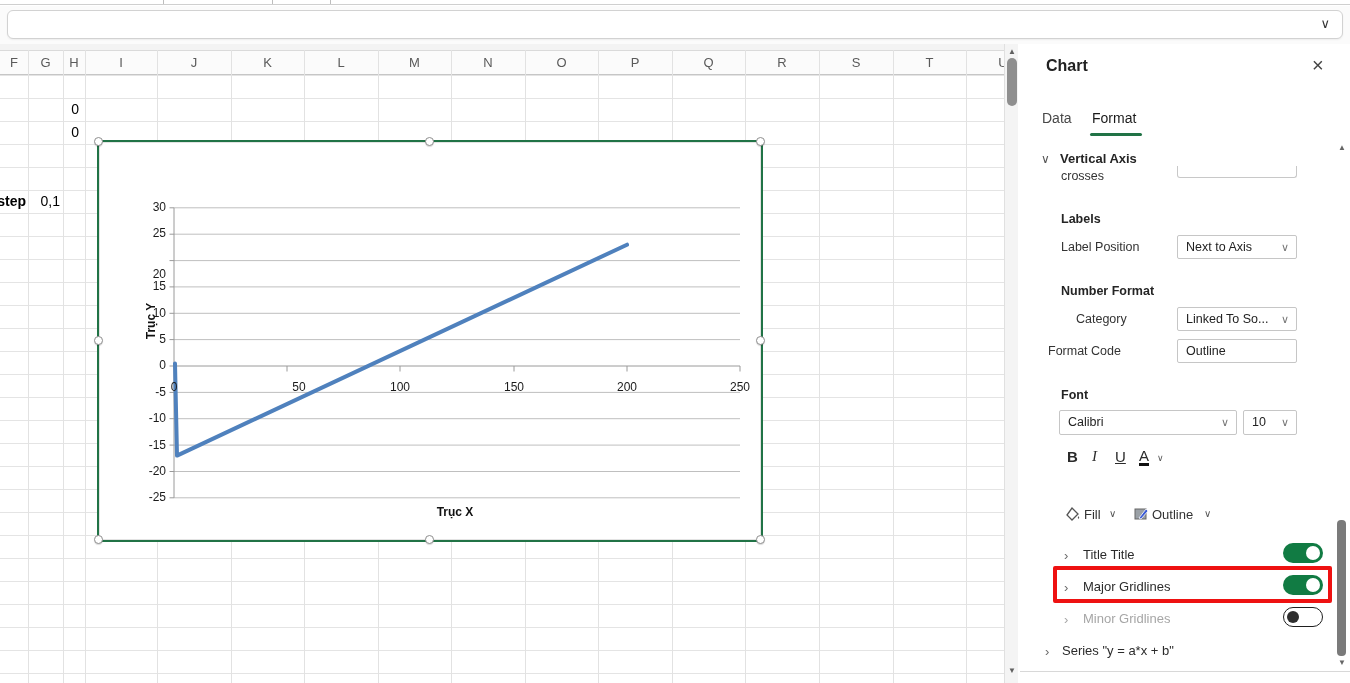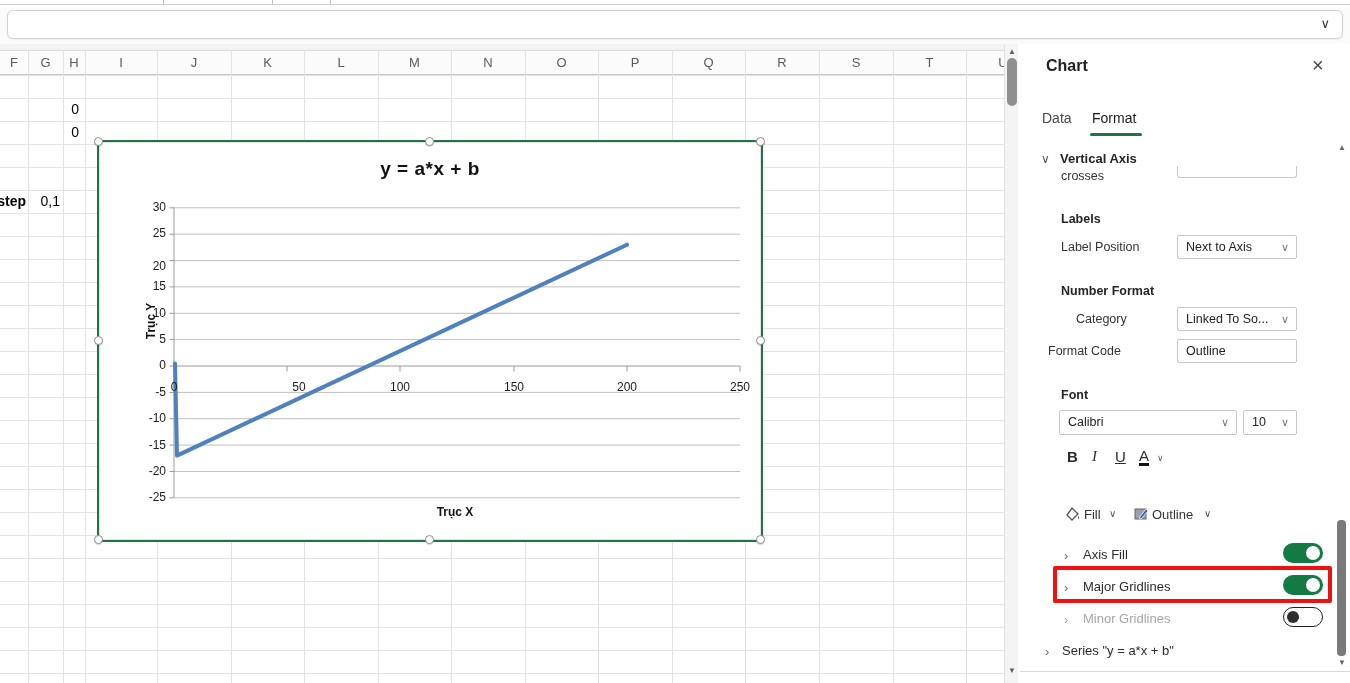--- a/index.html
+++ b/index.html
@@ -138,21 +138,20 @@
     <div class="vline" style="left:893px"></div>
     <div class="vline" style="left:966px"></div>
 
     <div class="cellval" style="left:63px;top:54px;width:22px">0</div>
     <div class="cellval" style="left:63px;top:77px;width:22px">0</div>
     <div class="cellval" style="left:-20px;top:146px;width:48px;font-weight:bold;padding-right:2px">step</div>
     <div class="cellval" style="left:28px;top:146px;width:35px;padding-right:3px">0,1</div>
   </div>
 
   <div class="chartbox">
-    <div class="ctitle">y = a*x + b</div>
 
     <svg width="662" height="398" viewBox="0 0 662 398" style="position:absolute;left:0;top:0">
 
       <g stroke="#bfbfbf" stroke-width="1">
         <line x1="75" y1="65.8" x2="641" y2="65.8"></line>
         <line x1="75" y1="92.2" x2="641" y2="92.2"></line>
         <line x1="75" y1="118.6" x2="641" y2="118.6"></line>
         <line x1="75" y1="144.9" x2="641" y2="144.9"></line>
         <line x1="75" y1="171.3" x2="641" y2="171.3"></line>
         <line x1="75" y1="197.6" x2="641" y2="197.6"></line>
@@ -185,21 +184,21 @@
         <line x1="415" y1="224" x2="415" y2="229.5"></line>
           <line x1="528" y1="224" x2="528" y2="229.5"></line>
         <line x1="641" y1="224" x2="641" y2="229.5"></line>
       </g>
 
       <polyline points="76,221.5 78,313.6 528,102.7" fill="none" stroke="#4f81bd" stroke-width="4" stroke-linejoin="round" stroke-linecap="round"></polyline>
     </svg>
 
     <div class="ticklab ylab" style="left:27px;top:58px">30</div>
     <div class="ticklab ylab" style="left:27px;top:84px">25</div>
-    <div class="ticklab ylab" style="left:27px;top:117px">20</div>
+    <div class="ticklab ylab" style="left:27px;top:125px">20</div>
     <div class="ticklab ylab" style="left:27px;top:137px">15</div>
     <div class="ticklab ylab" style="left:27px;top:164px">10</div>
     <div class="ticklab ylab" style="left:27px;top:190px">5</div>
     <div class="ticklab ylab" style="left:27px;top:216px">0</div>
     <div class="ticklab ylab" style="left:27px;top:243px">-5</div>
     <div class="ticklab ylab" style="left:27px;top:269px">-10</div>
     <div class="ticklab ylab" style="left:27px;top:296px">-15</div>
     <div class="ticklab ylab" style="left:27px;top:322px">-20</div>
     <div class="ticklab ylab" style="left:27px;top:348px">-25</div>
 
@@ -282,21 +281,21 @@
     <div class="p-lbl" style="left:64px;top:463px;font-size:13px">Fill</div>
     <div class="p-chev" style="left:89px;top:464px;font-size:10px">∨</div>
     <svg class="icon14" style="left:113px;top:462px" viewBox="0 0 16 16">
       <rect x="2" y="3" width="11" height="10" fill="#9aa0a6" stroke="#666" stroke-width="1"></rect>
       <path d="M6 12 L13 3 L15 5 L8 13 Z" fill="#3b5bd6" stroke="#fff" stroke-width="0.8"></path>
     </svg>
     <div class="p-lbl" style="left:132px;top:463px;font-size:13px">Outline</div>
     <div class="p-chev" style="left:184px;top:464px;font-size:10px">∨</div>
 
     <div class="togglerow-chev" style="left:44px;top:504px">›</div>
-    <div class="togglerow-lbl" style="left:63px;top:503px">Axis Fill</div>
+    <div class="togglerow-lbl" style="left:63px;top:503px">Title Title</div>
     <div class="toggle on" style="top:499px">
         <div class="knob"></div>
       </div>
 
     <div class="redbox"></div>
     <div class="togglerow-chev" style="left:44px;top:536px">›</div>
     <div class="togglerow-lbl" style="left:63px;top:535px">Major Gridlines</div>
     <div class="toggle on" style="top:531px">
         <div class="knob"></div>
       </div>

